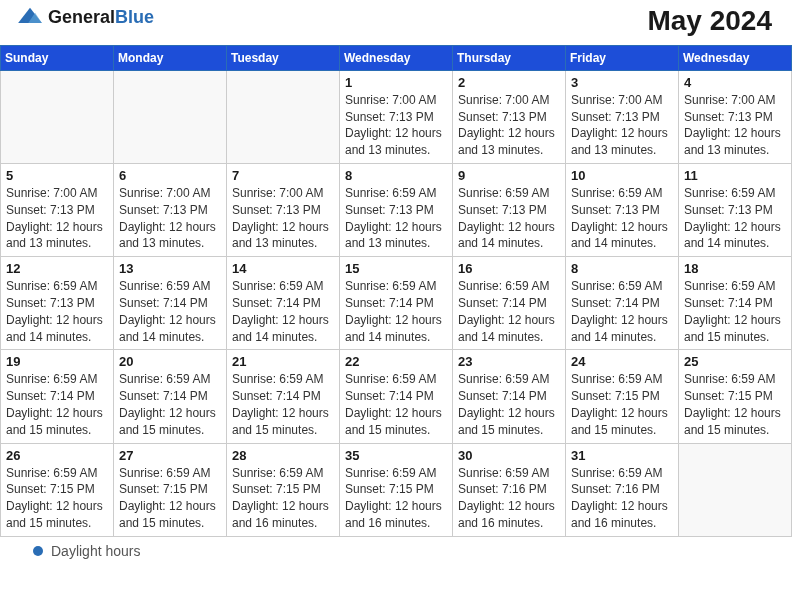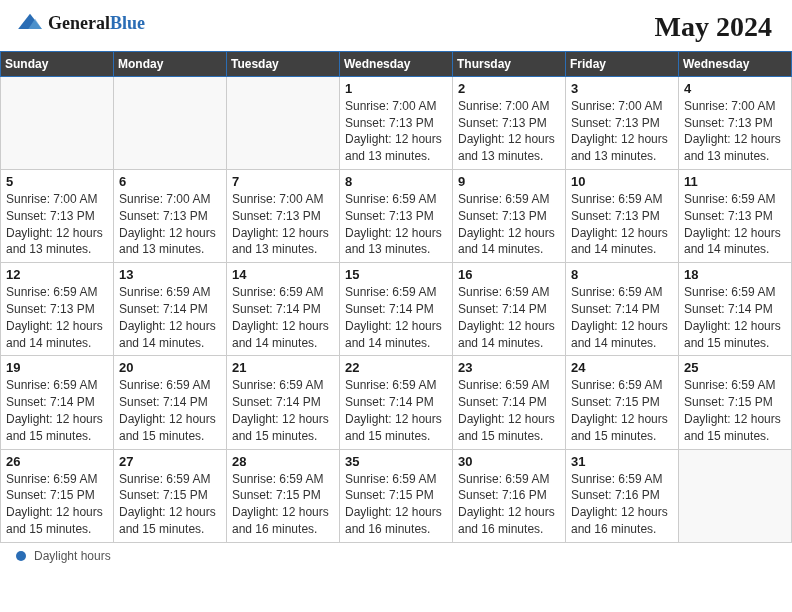--- a/index.html
+++ b/index.html
@@ -7,22 +7,21 @@
       font-family: Arial, sans-serif;
       background: #fff;
       width: 792px;
       height: 612px;
       overflow: hidden;
     }
     .header {
       display: flex;
       justify-content: space-between;
       align-items: flex-start;
-      padding: 12px 20px 8px 16px;
-      font-family: Liberation Serif, serif;
+      padding: 6px 20px 8px 16px;
     }
     .logo {
       display: flex;
       flex-direction: column;
       align-items: flex-start;
     }
     .logo-icon {
       width: 28px;
       height: 22px;
       display: inline-block;
@@ -45,21 +44,21 @@
       font-size: 15px;
       color: #1a1a1a;
       margin-top: 2px;
     }
     .calendar {
       width: 100%;
       border-collapse: collapse;
       table-layout: fixed;
     }
     .calendar th {
-      background: #404040;
+      background: #1d4ed8;
       color: #fff;
       font-size: 12px;
       font-weight: bold;
       padding: 5px 4px;
       text-align: left;
       border: 1px solid #2a6db5;
     }
     .calendar td {
       border: 1px solid #ccc;
       vertical-align: top;
@@ -78,22 +77,22 @@
       font-weight: bold;
       color: #1a1a1a;
       margin-bottom: 2px;
     }
     .day-info {
       font-size: 12px;
       line-height: 1.4;
       color: #333;
     }
     .footer {
-      padding: 6px 16px;
-      font-size: 12px;
+      padding: 6px 33px;
+      font-size: 14px;
       color: #555;
     }
     .footer-row {
       display: flex;
       align-items: center;
       gap: 8px;
     }
     .footer-dot {
       width: 10px;
       height: 10px;

